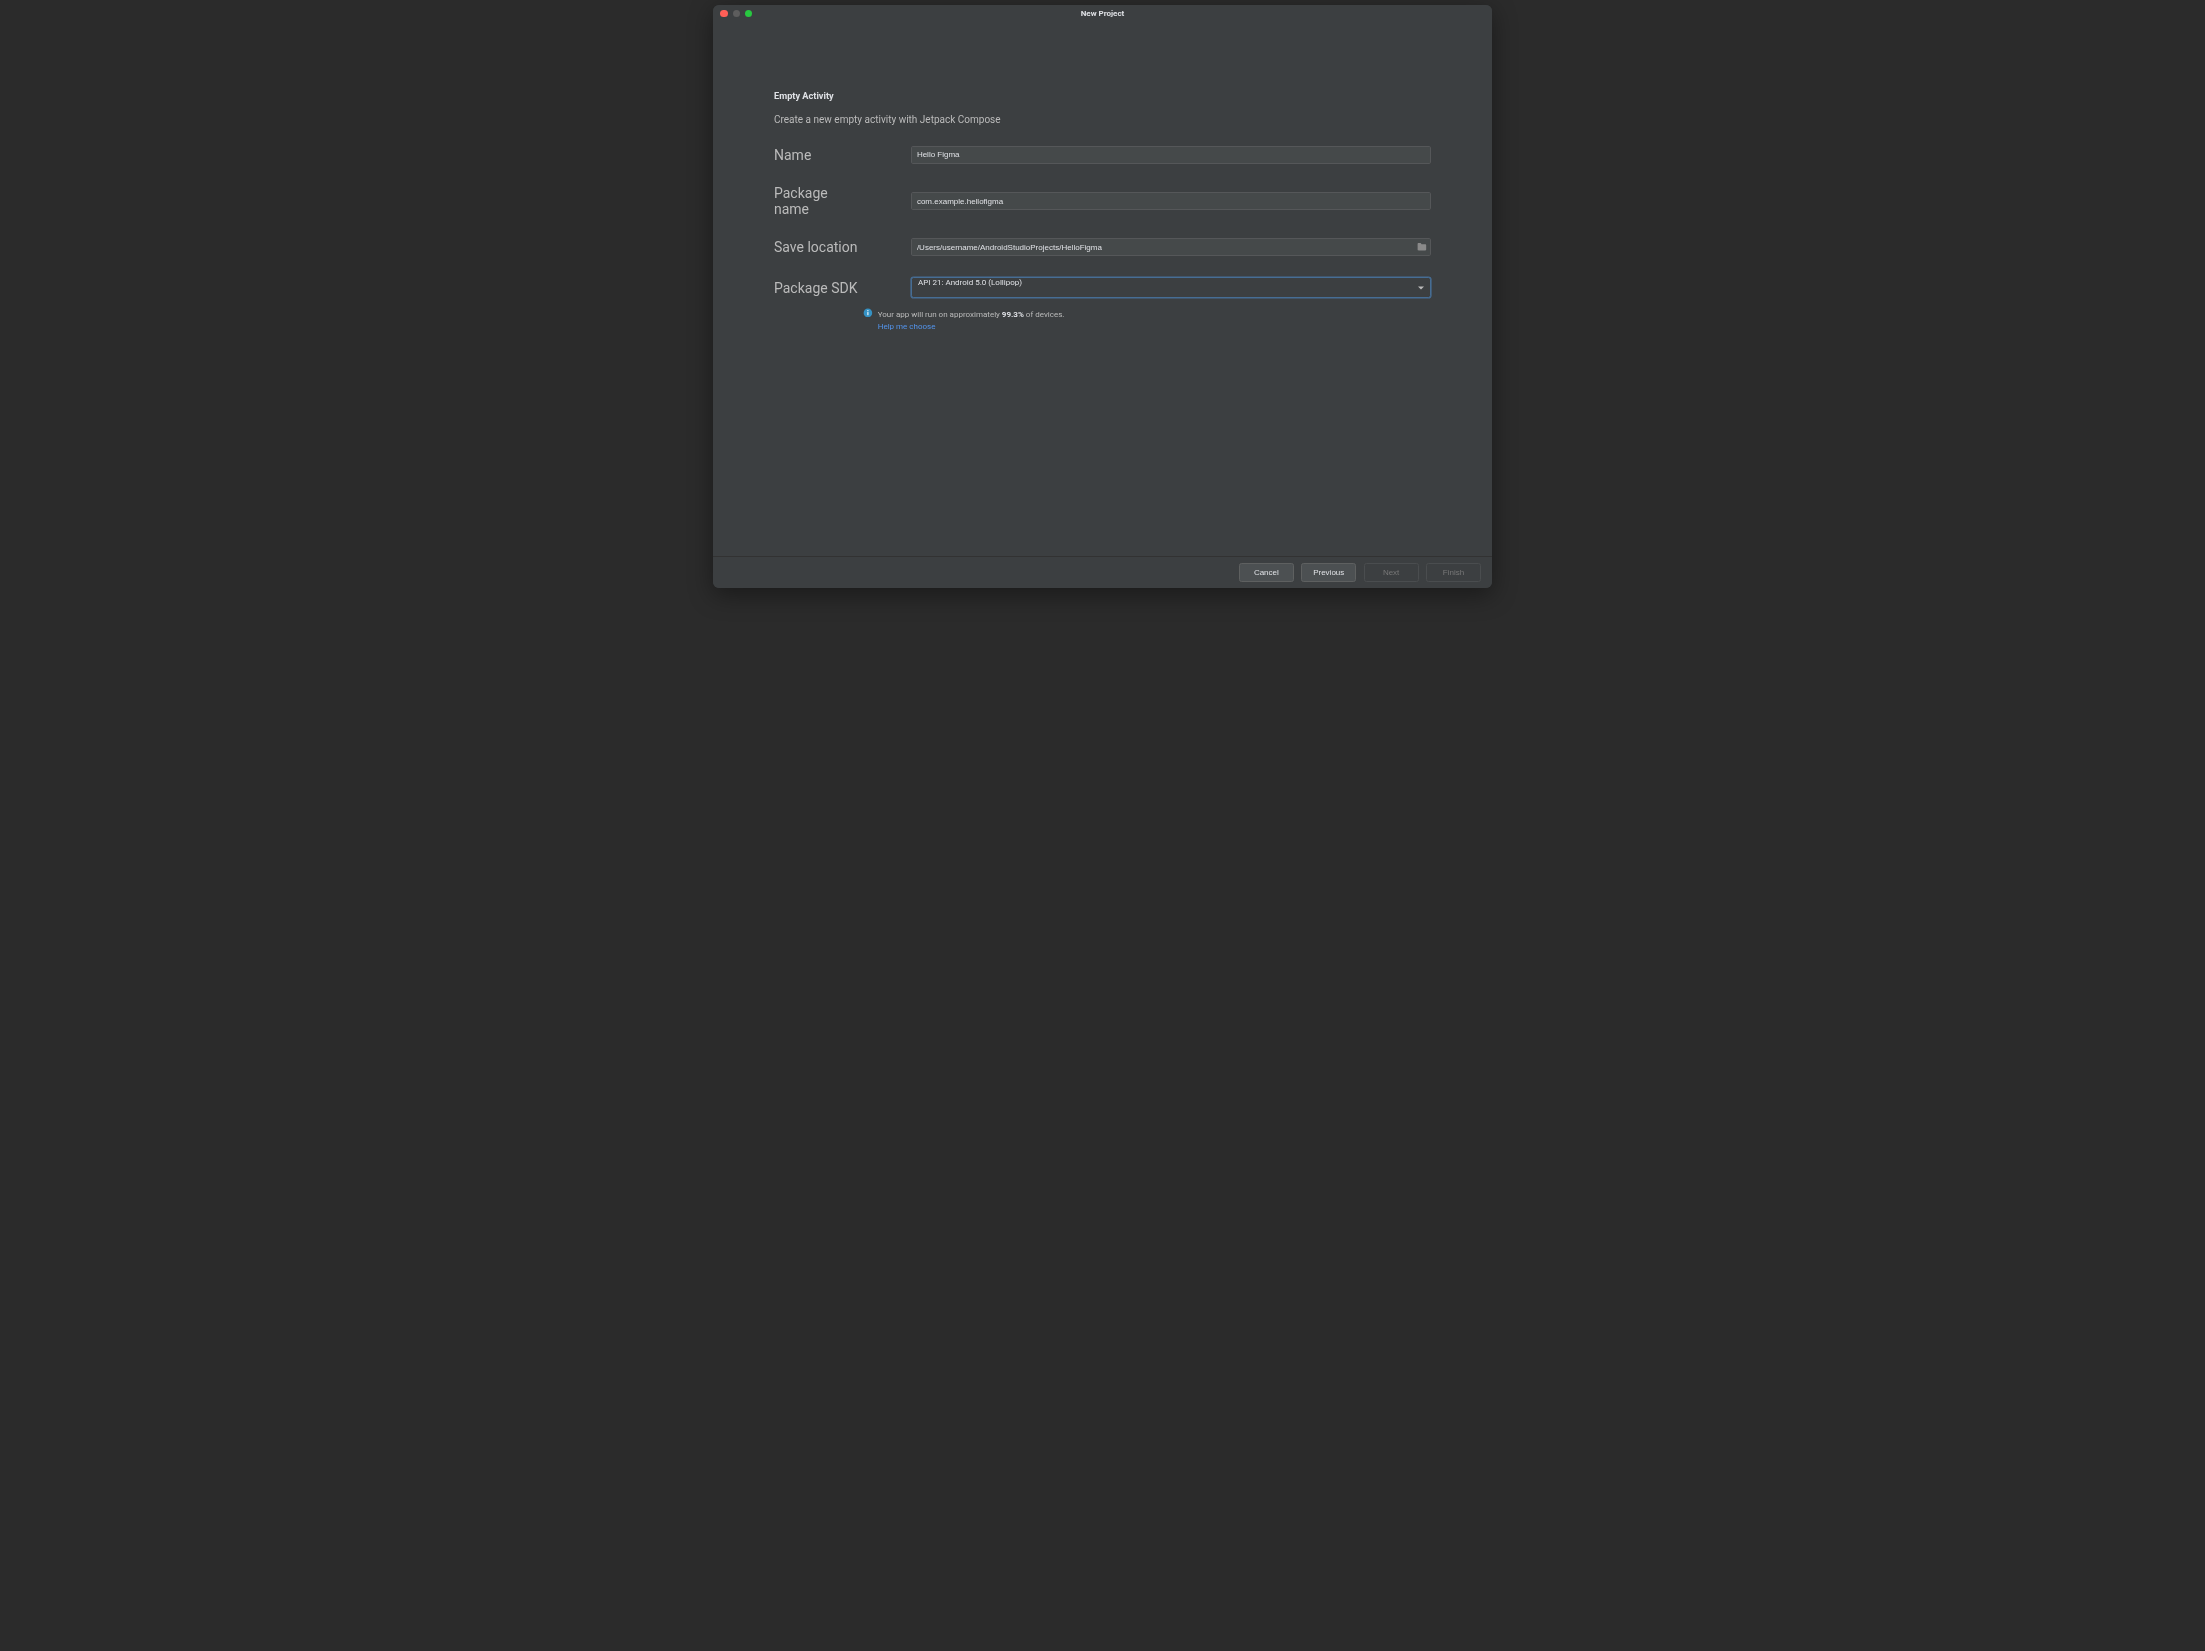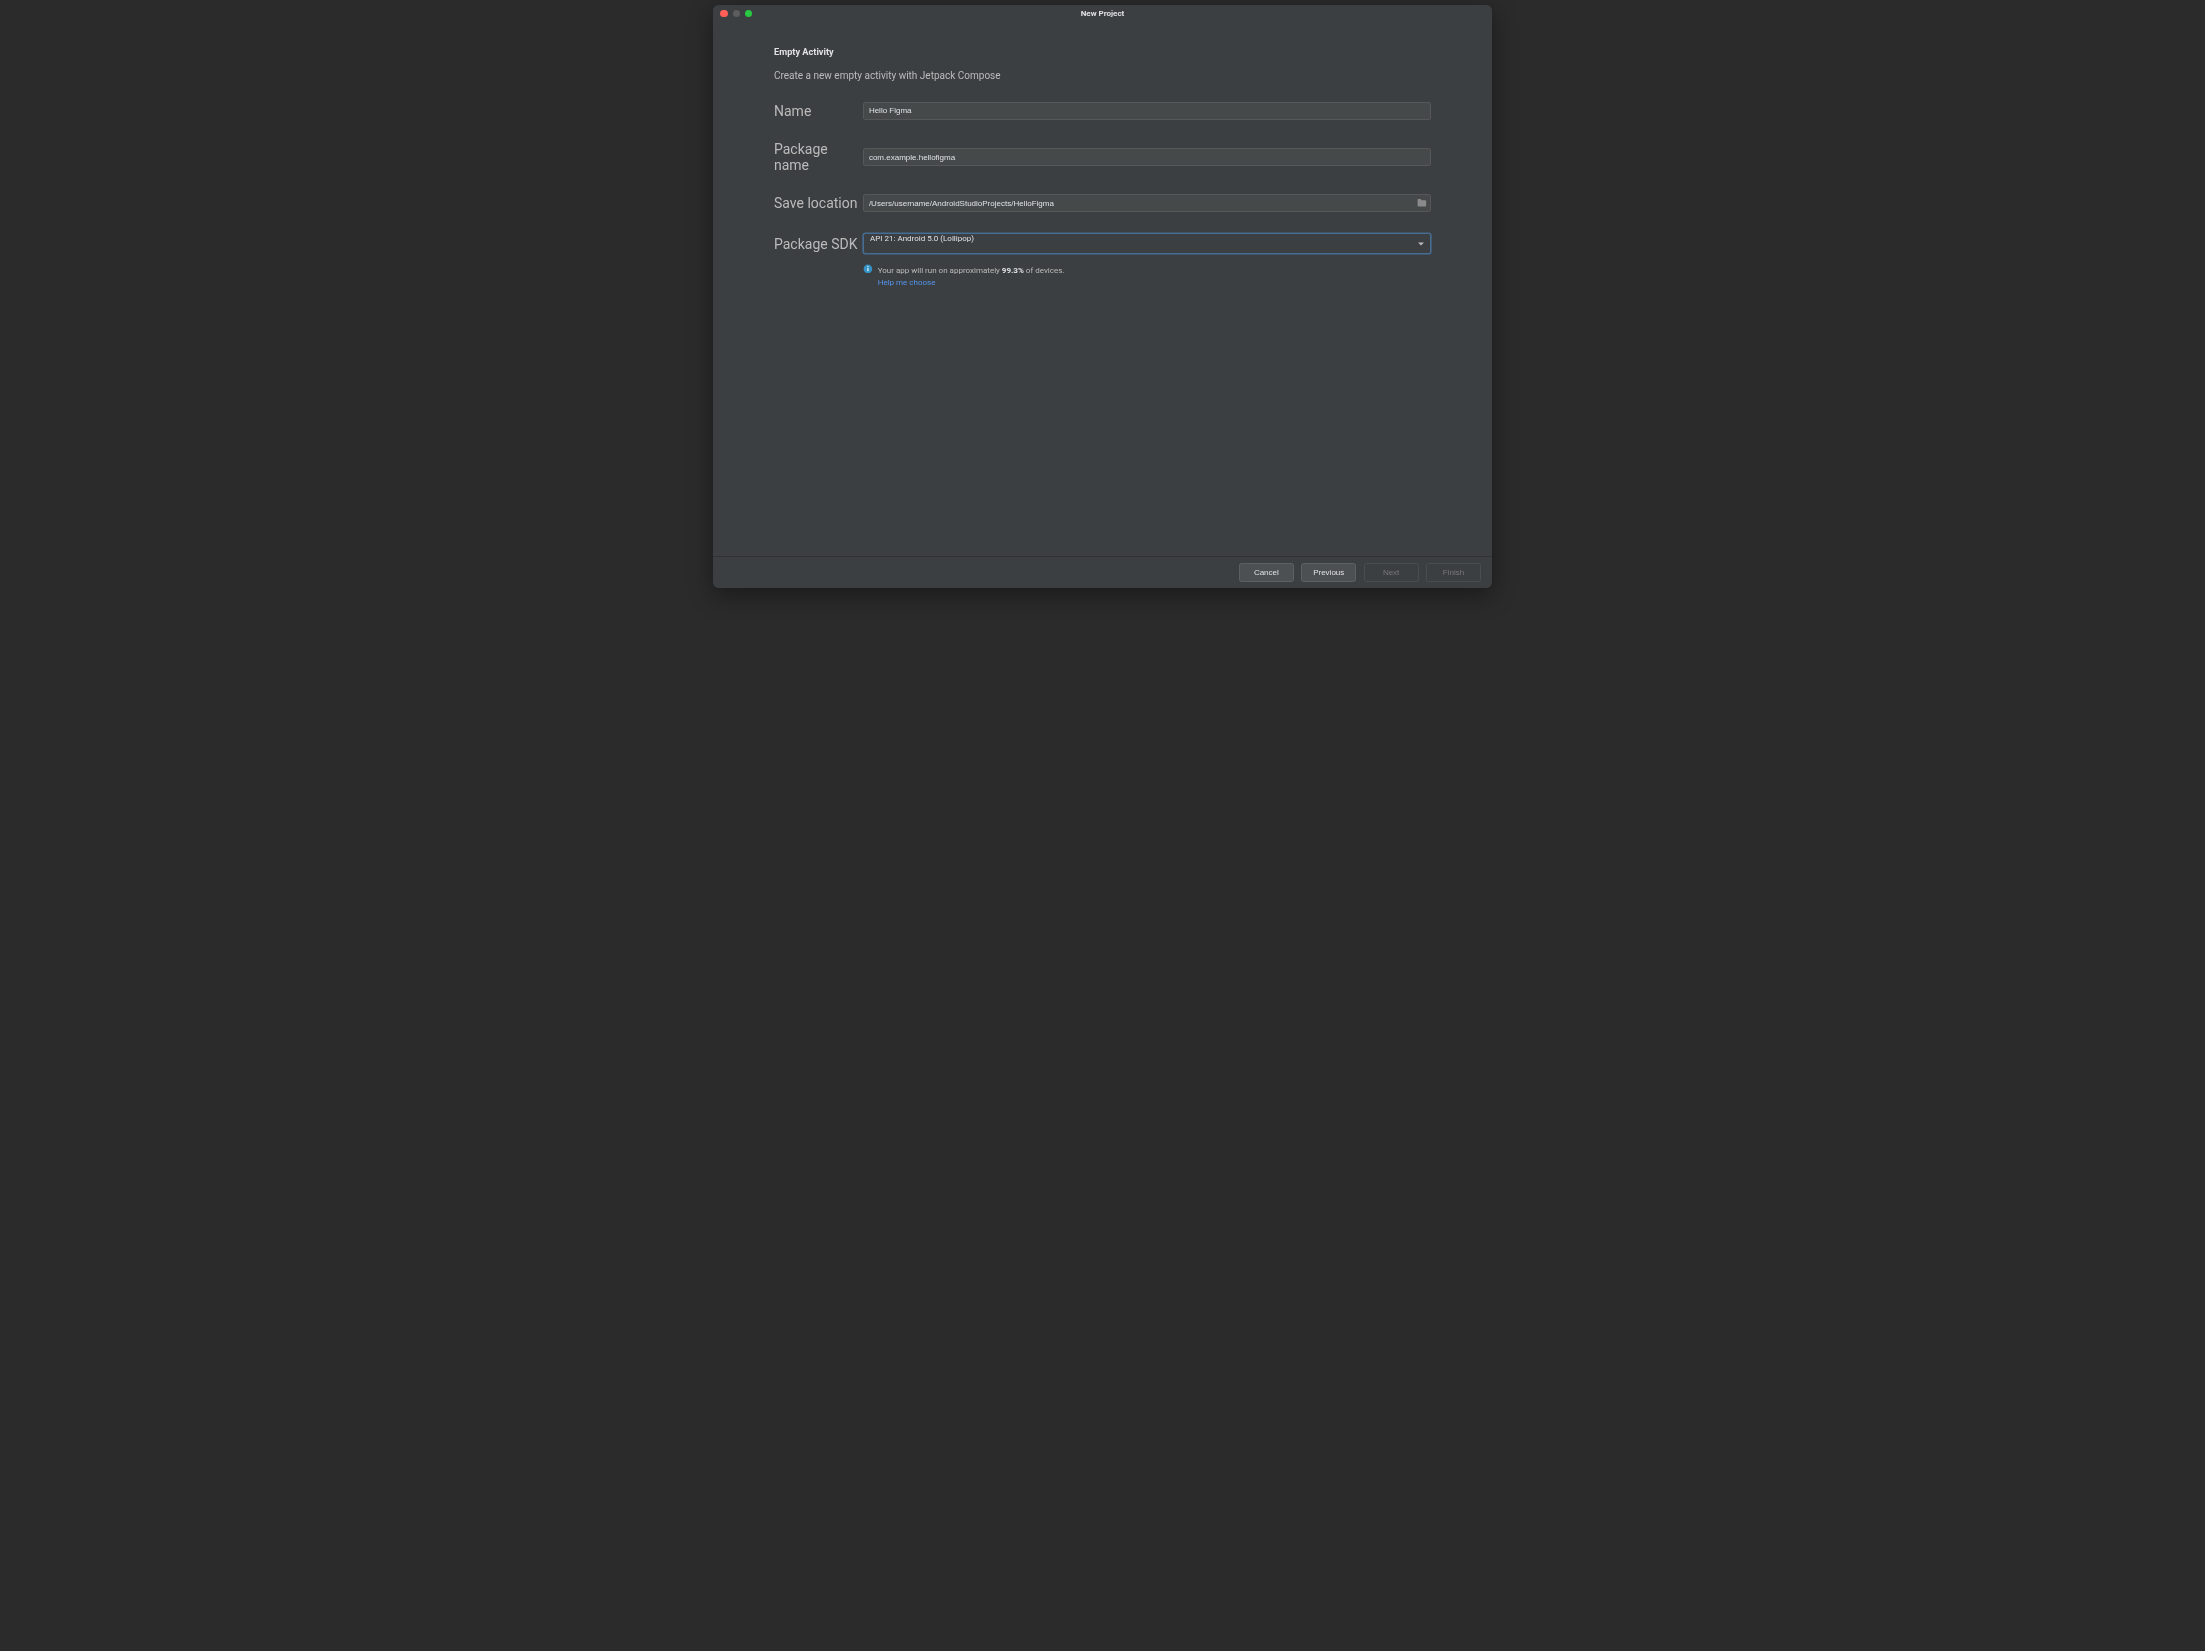--- a/index.html
+++ b/index.html
@@ -37,20 +37,21 @@
   .window{
     width:779px;
     height:583px;
     background:var(--bg);
     border-radius:6.1px;
     overflow:hidden;
     display:flex;
     flex-direction:column;
     box-shadow:0 6.1px 24.5px rgba(0,0,0,.4);
     margin:4.9px;
+    gap:44px;
   }
   
   .titlebar{
     height:17px;
     display:flex;
     align-items:center;
     position:relative;
     background:var(--bg);
     padding:0 7.4px;
     flex:0 0 auto;
@@ -82,21 +83,21 @@
   .form-row{
     display:flex;
     align-items:center;
     margin-bottom:21px;
   }
   .form-row.sdk{margin-bottom:8.6px;}
   .form-label{
     width:89px;flex:0 0 89px;
     font-size:14px;color:var(--text);
   }
-  .form-field{flex:1 1 auto;position:relative;}
+  .form-field{flex:1 1 auto;position:relative;margin-left:48px;}
   input.text-input{
     width:100%;
     height:18.4px;
     background:var(--bg-input);
     border:0.6px solid var(--border-light);
     border-radius:1.8px;
     color:var(--text-bright);
     font-size:8px;
     padding:0 4.9px;
     outline:none;

